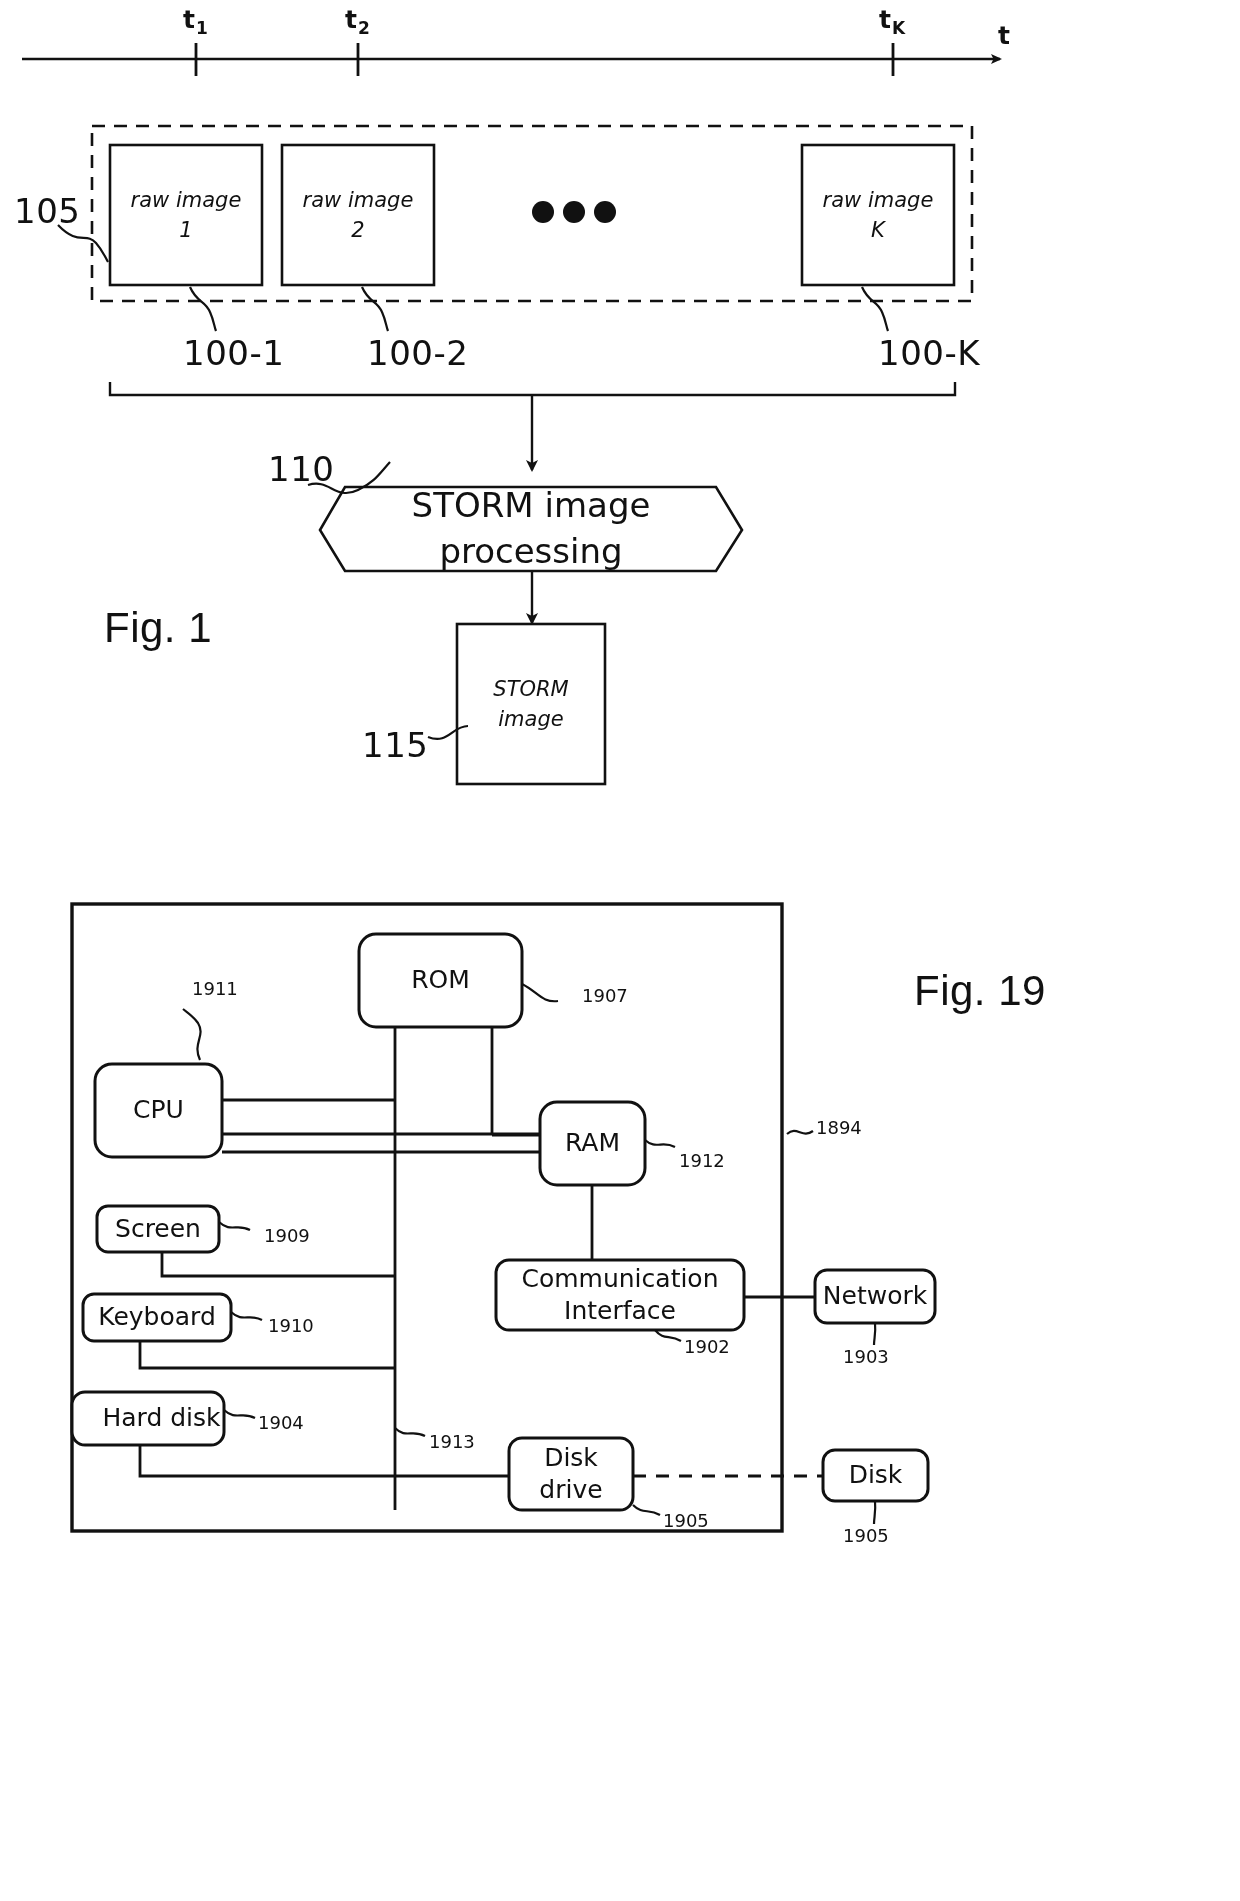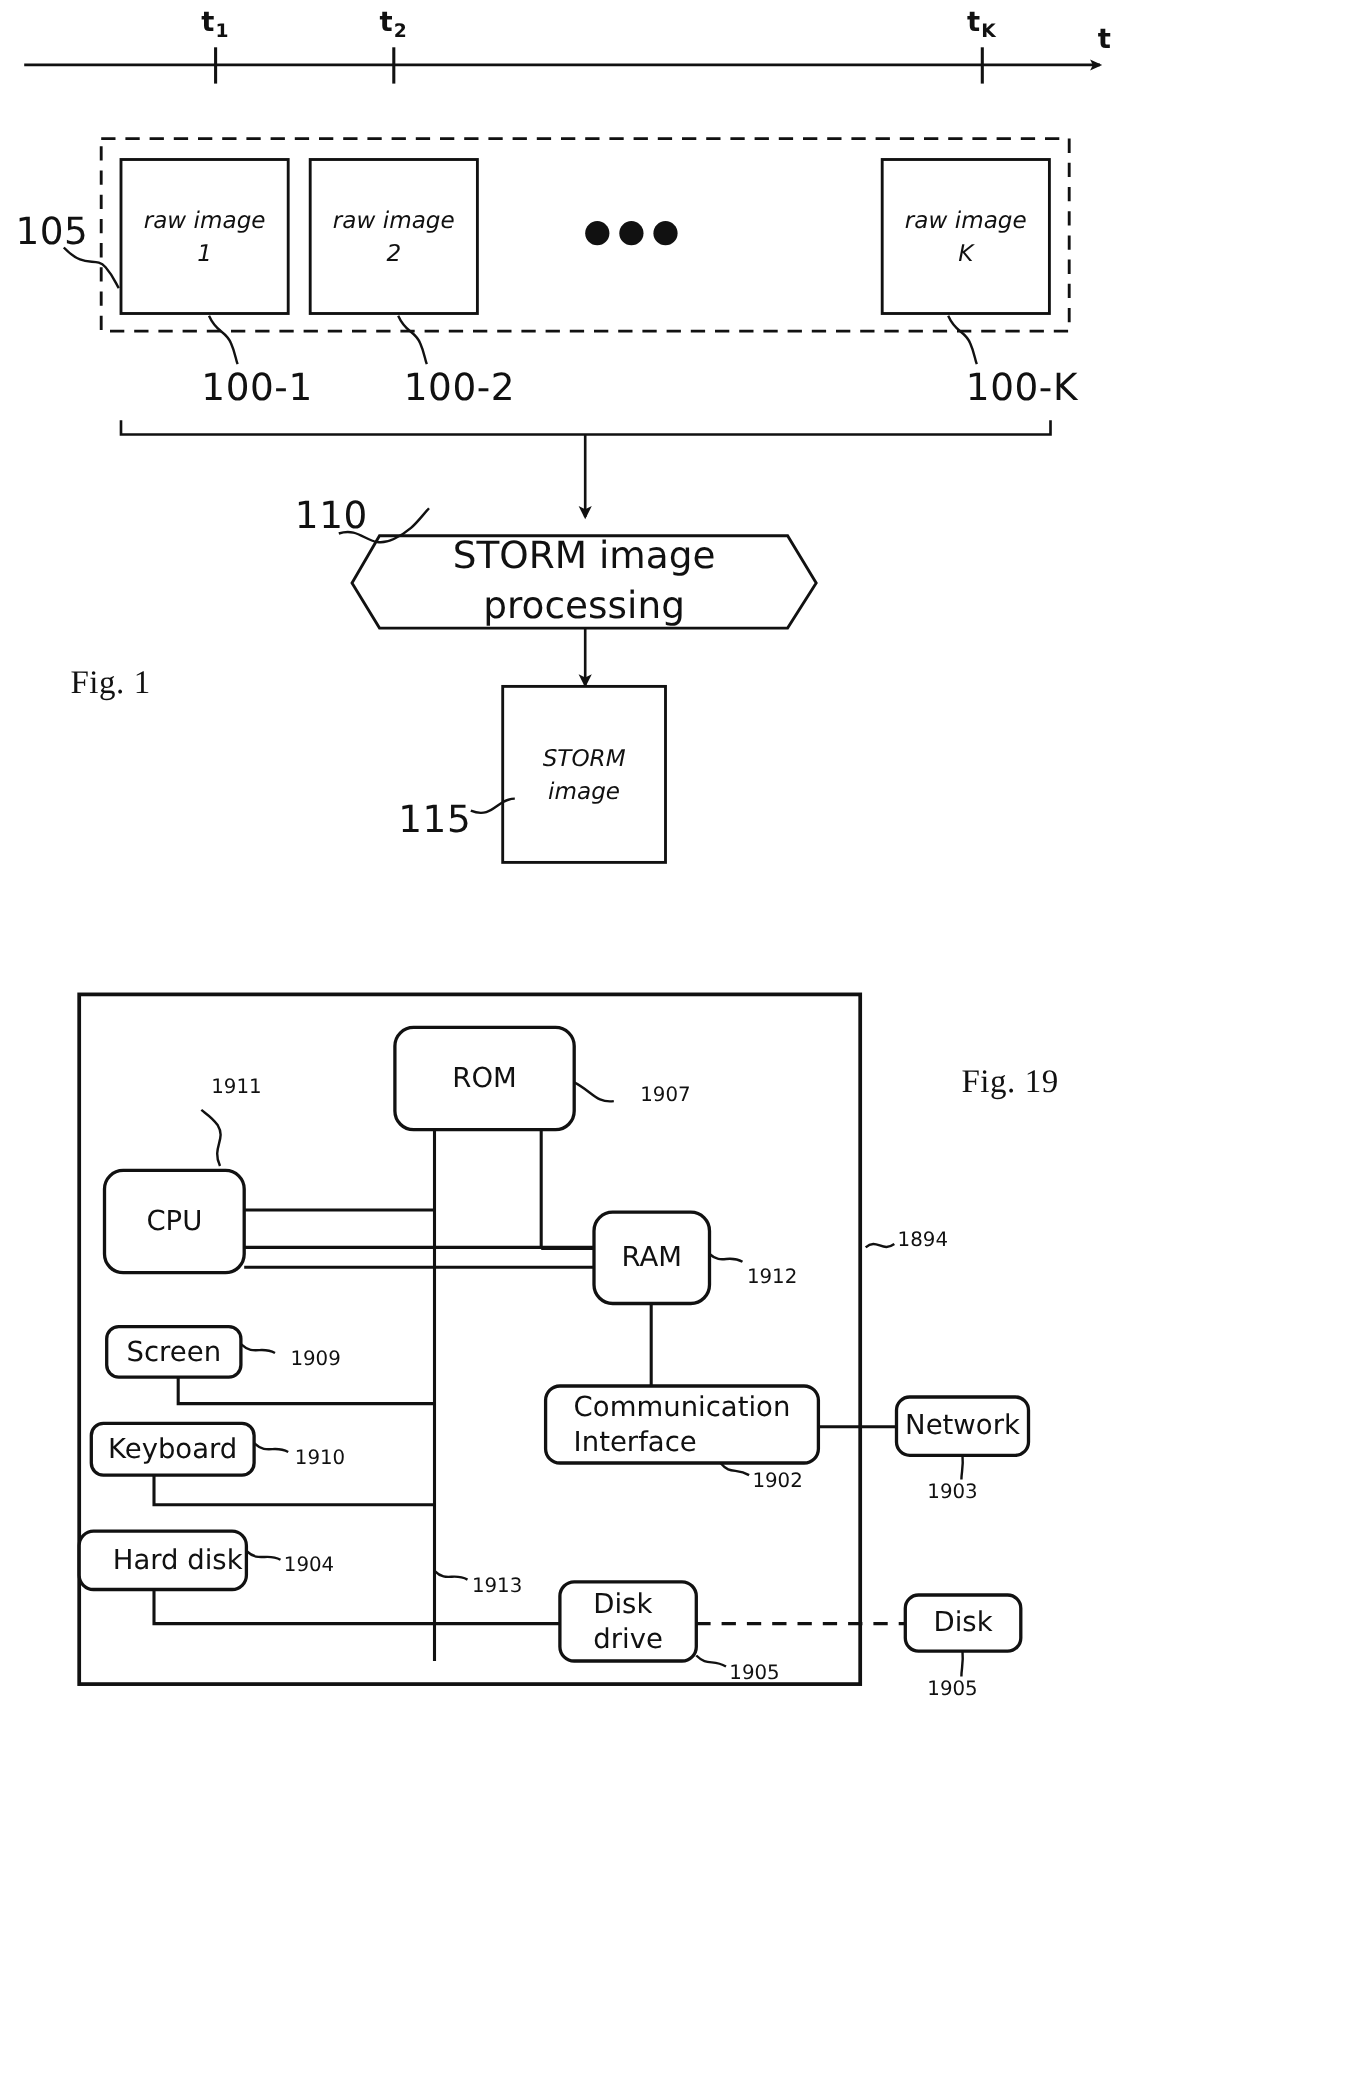--- a/index.html
+++ b/index.html
@@ -58,34 +58,36 @@
     font-weight: 700;
   }
   .box-italic {
     font-family: "DejaVu Sans", sans-serif;
     font-style: italic;
     font-size: 21px;
     text-align: center;
     line-height: 1.45;
   }
   .fig-title {
-    font-family: Liberation Serif, serif;
-    font-size: 30px;
+    font-family: Liberation Sans, sans-serif;
+    font-size: 42px;
     letter-spacing: .5px;
+    margin-left: 40px;
   }
   .proc-lbl {
     font-family: "DejaVu Sans", sans-serif;
     font-size: 34px;
     text-align: center;
     line-height: 1.35;
   }
   
   .blk-lbl {
     font-family: "DejaVu Sans", sans-serif;
     font-size: 25px;
+    text-align: center;
     line-height: 1.3;
   }
   .ref19 {
     font-family: "DejaVu Sans", sans-serif;
     font-size: 18px;
   }
   
   .ctr {
     display: flex;
     align-items: center;

